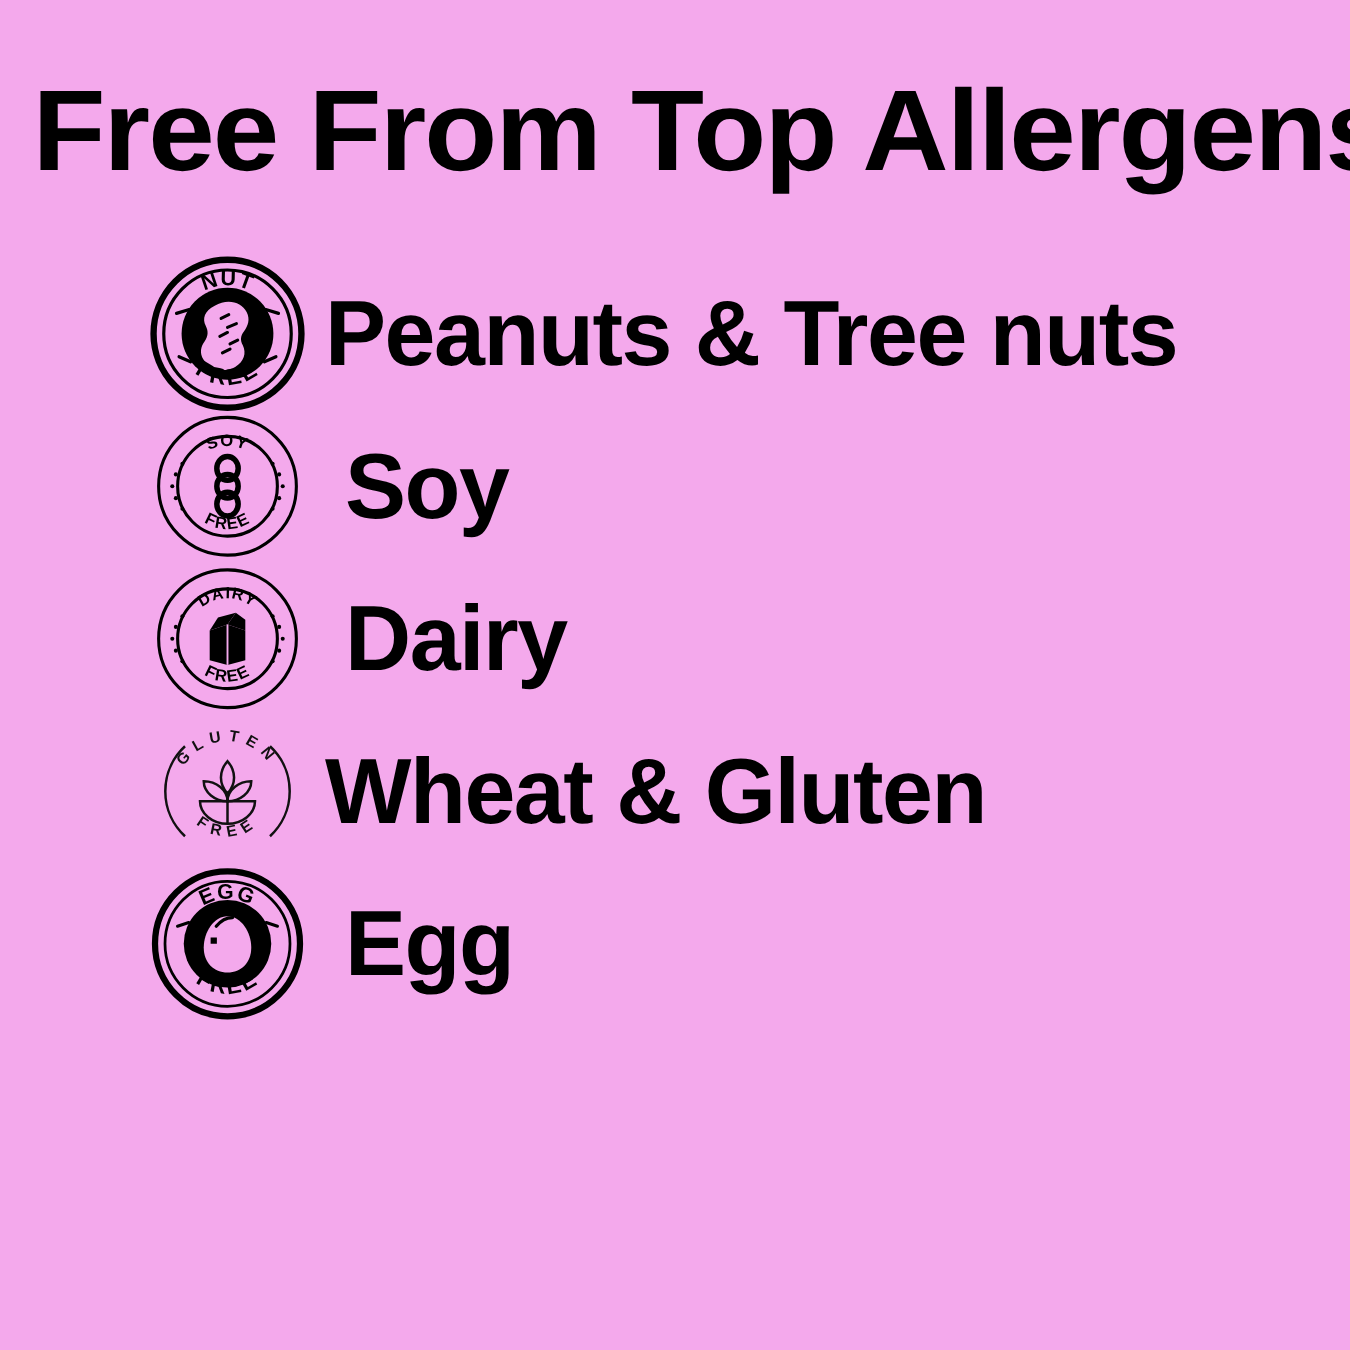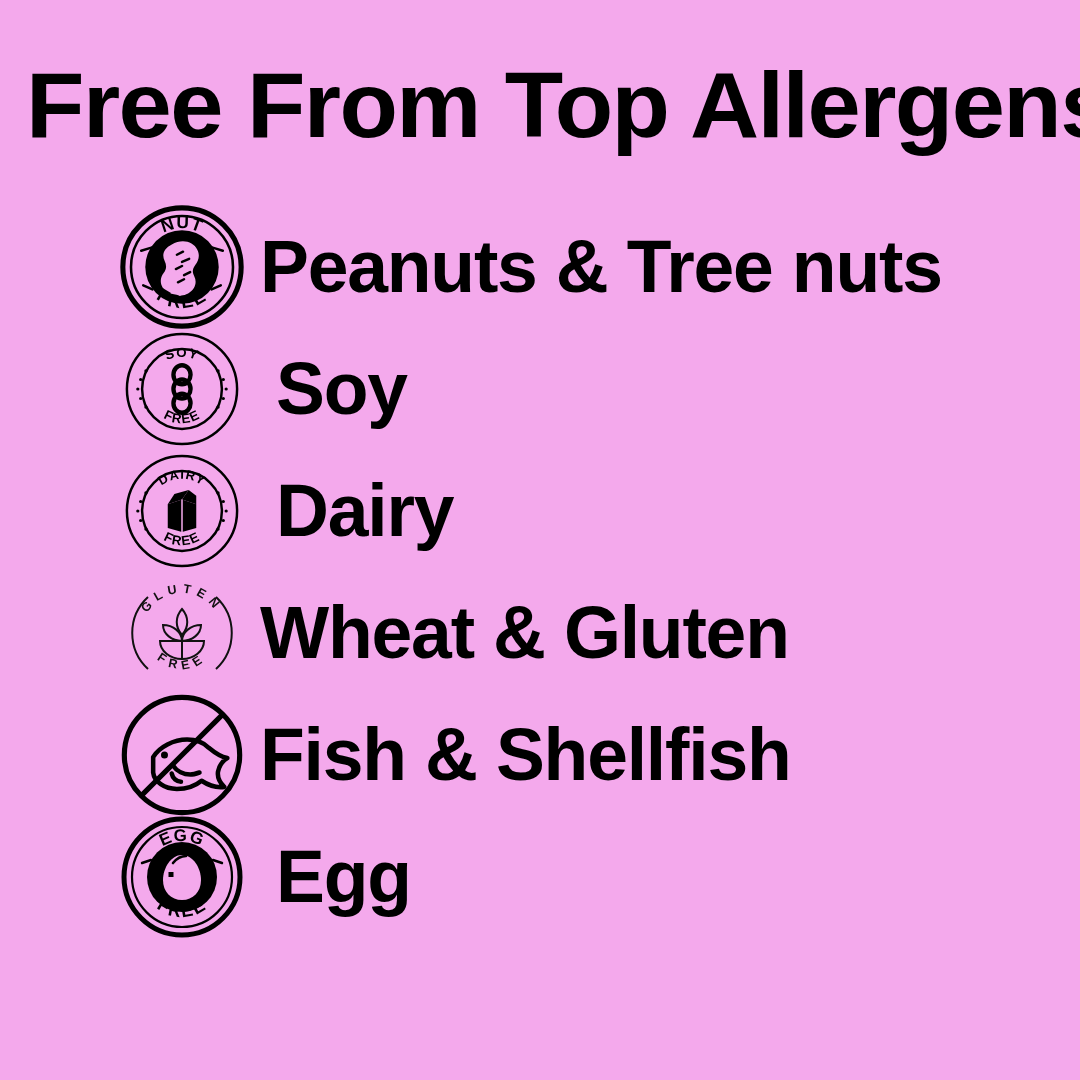--- a/index.html
+++ b/index.html
@@ -233,36 +233,20 @@
             <textPath href="#arcTopGlu" startOffset="50%" text-anchor="middle">GLUTEN</textPath>
           </text>
           <text font-family="'Liberation Sans', sans-serif" font-size="12.5" font-weight="bold" fill="#111" letter-spacing="5.5">
             <textPath href="#arcBotGlu" startOffset="50%" text-anchor="middle">FREE</textPath>
           </text>
         </svg>
       </div>
       <div class="label">Wheat &amp; Gluten</div>
     </div>
 
-    <div class="row row-fish">
-      <div class="badge">
-        <svg viewBox="0 0 124 124" xmlns="http://www.w3.org/2000/svg">
-          <circle cx="62" cy="62" r="56" fill="none" stroke="#000" stroke-width="5"></circle>
-          <line x1="23" y1="101" x2="101" y2="23" stroke="#000" stroke-width="5" stroke-linecap="round"></line>
-          <g fill="none" stroke="#000" stroke-width="4.4" stroke-linejoin="round" stroke-linecap="round">
-            <path d="M34,64 c6,-10 20,-17 33,-17 c9,0 16,3 21,8 c6,5 12,9 18,10 c-5,3 -8,8 -9,13
-                     c-1,6 2,11 6,15 c-8,1 -16,-2 -22,-6 c-6,5 -15,8 -24,8 c-12,0 -22,-7 -23,-16 z"></path>
-            <path d="M53,72 c4,6 11,9 17,9 c3,0 6,-1 9,-2"></path>
-            <path d="M52,80 c1,5 5,8 9,8"></path>
-          </g>
-          <circle cx="45" cy="62" r="3.4" fill="#000"></circle>
-        </svg>
-      </div>
-      <div class="label">Fish &amp; Shellfish</div>
-    </div>
 
     <div class="row row-egg">
       <div class="badge">
         <svg viewBox="0 0 124 124" xmlns="http://www.w3.org/2000/svg">
           <defs>
             <path id="arcTopEgg" d="M 26,62 A 36,36 0 0 1 98,62" fill="none"></path>
             <path id="arcBotEgg" d="M 22,62 A 40,40 0 0 0 102,62" fill="none"></path>
             <mask id="eggMask">
               <rect x="0" y="0" width="124" height="124" fill="#fff"></rect>
               <path d="M62,40 c11,0 19,13 19,25 c0,12 -8,20 -19,20 c-11,0 -19,-8 -19,-20 c0,-12 8,-25 19,-25 z" fill="#000"></path>

